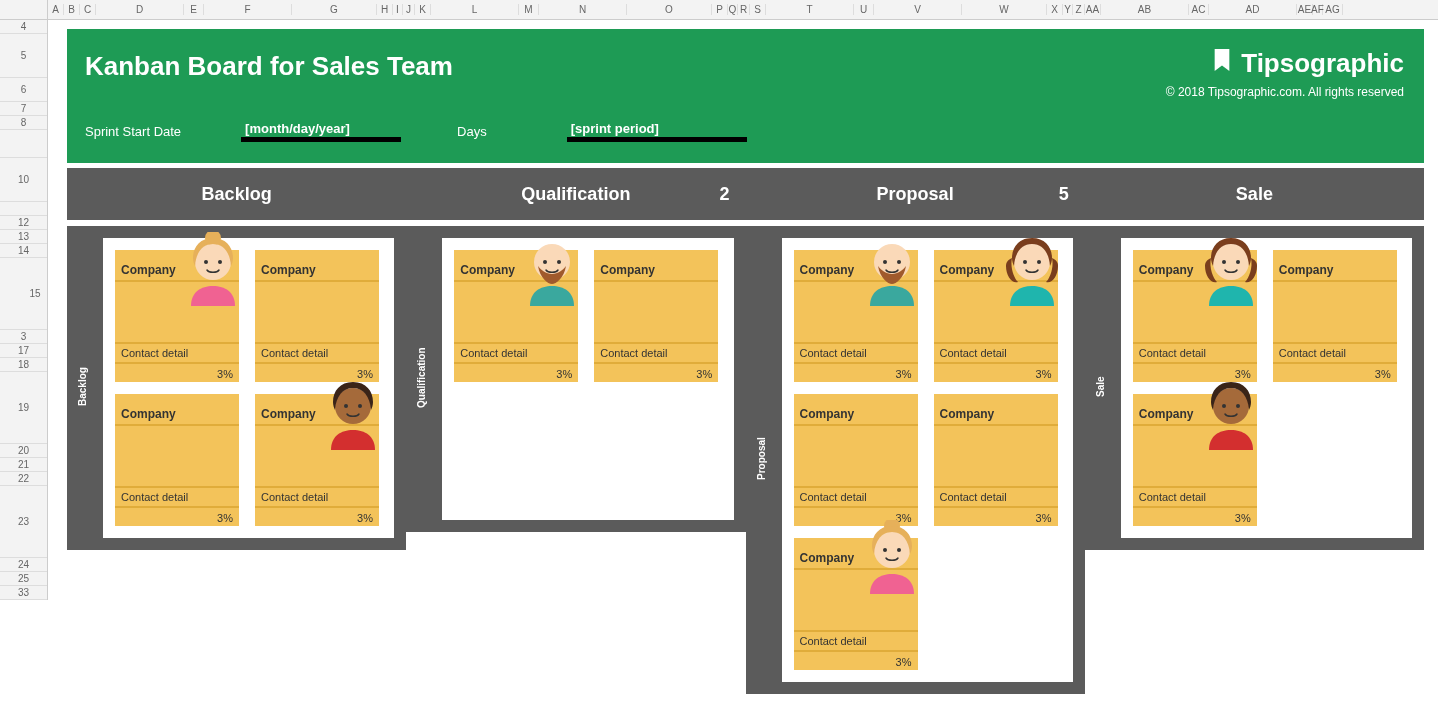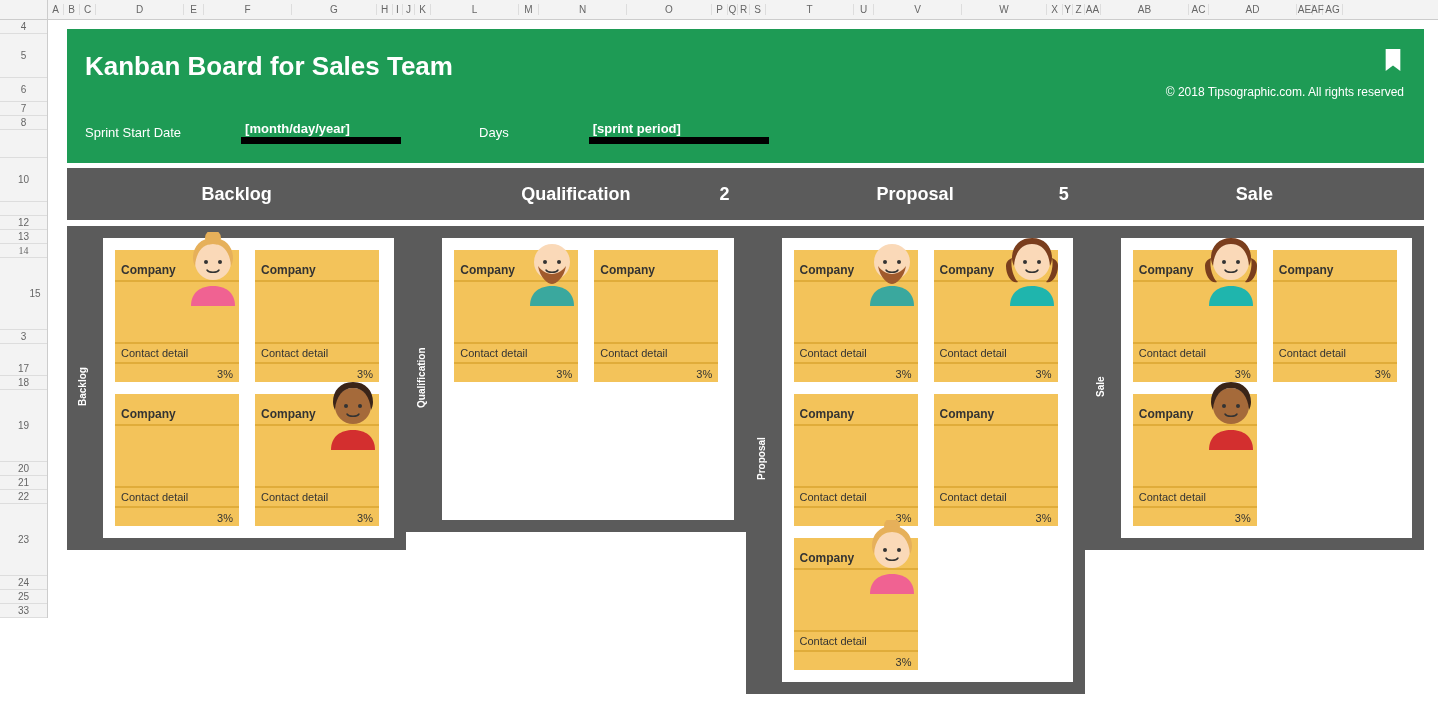--- a/index.html
+++ b/index.html
@@ -99,25 +99,25 @@
     left:18px; top:92px;
     display:flex;
     align-items:center;
     font-size:13px;
     gap: 10px;
   }
   .formrow .lbl { margin-right: 50px; }
   .formrow .underline {
     display:inline-block;
     min-width: 160px;
-    border-bottom: 7px solid #000000;
+    border-bottom: 5px solid #000000;
     font-weight:bold;
     padding: 0 4px 1px;
   }
-  .formrow .lbl2 { margin-right: 70px; margin-left: 68px; }
+  .formrow .lbl2 { margin-right: 70px; margin-left: 46px; }
 
   
   .kanban {
     position:absolute;
     left:19px; right:14px; top:148px;
     display:flex;
     gap:0;
   }
   .kcol {
     flex:1;
@@ -252,44 +252,45 @@
         <div class="rh" style="height: 14px;">4</div>
         <div class="rh" style="height: 44px;">5</div>
         <div class="rh" style="height: 24px;">6</div>
         <div class="rh" style="height: 14px;">7</div>
         <div class="rh" style="height: 14px;">8</div>
         <div class="rh" style="height: 28px;"></div>
         <div class="rh" style="height: 44px;">10</div>
         <div class="rh" style="height: 14px;"></div>
         <div class="rh" style="height: 14px;">12</div>
         <div class="rh" style="height: 14px;">13</div>
-        <div class="rh" style="height: 14px; font-family: Liberation Serif, serif;">14</div>
+        <div class="rh" style="height: 14px;">14</div>
         <div class="rh" style="height: 72px; padding-left: 23px;">15</div>
         <div class="rh" style="height: 14px;">3</div>
-        <div class="rh" style="height: 14px; margin-top: 18px;">17</div>
+        <div class="rh" style="height: 14px;">17</div>
         <div class="rh" style="height: 14px;">18</div>
         <div class="rh" style="height: 72px;">19</div>
         <div class="rh" style="height: 14px;">20</div>
         <div class="rh" style="height: 14px;">21</div>
         <div class="rh" style="height: 14px;">22</div>
         <div class="rh" style="height: 72px;">23</div>
         <div class="rh" style="height: 14px;">24</div>
         <div class="rh" style="height: 14px;">25</div>
         <div class="rh" style="height: 14px;">33</div>
       </div>
     <div class="grid-area">
 
       <div class="greenbar">
         <div class="title">Kanban Board for Sales Team</div>
         <div class="brand">
           <span>
             <svg viewBox="0 0 24 28">
                 <path d="M4 2h16v24l-8-6-8 6z"></path>
               </svg>
           </span>
+          <span>Tipsographic</span>
         </div>
         <div class="copyright">© 2018 Tipsographic.com. All rights reserved</div>
         <div class="formrow">
           <span class="lbl">Sprint Start Date</span>
           <span class="underline">[month/day/year]</span>
           <span class="lbl2">Days</span>
           <span class="underline" style="min-width:180px">[sprint period]</span>
         </div>
       </div>
 

